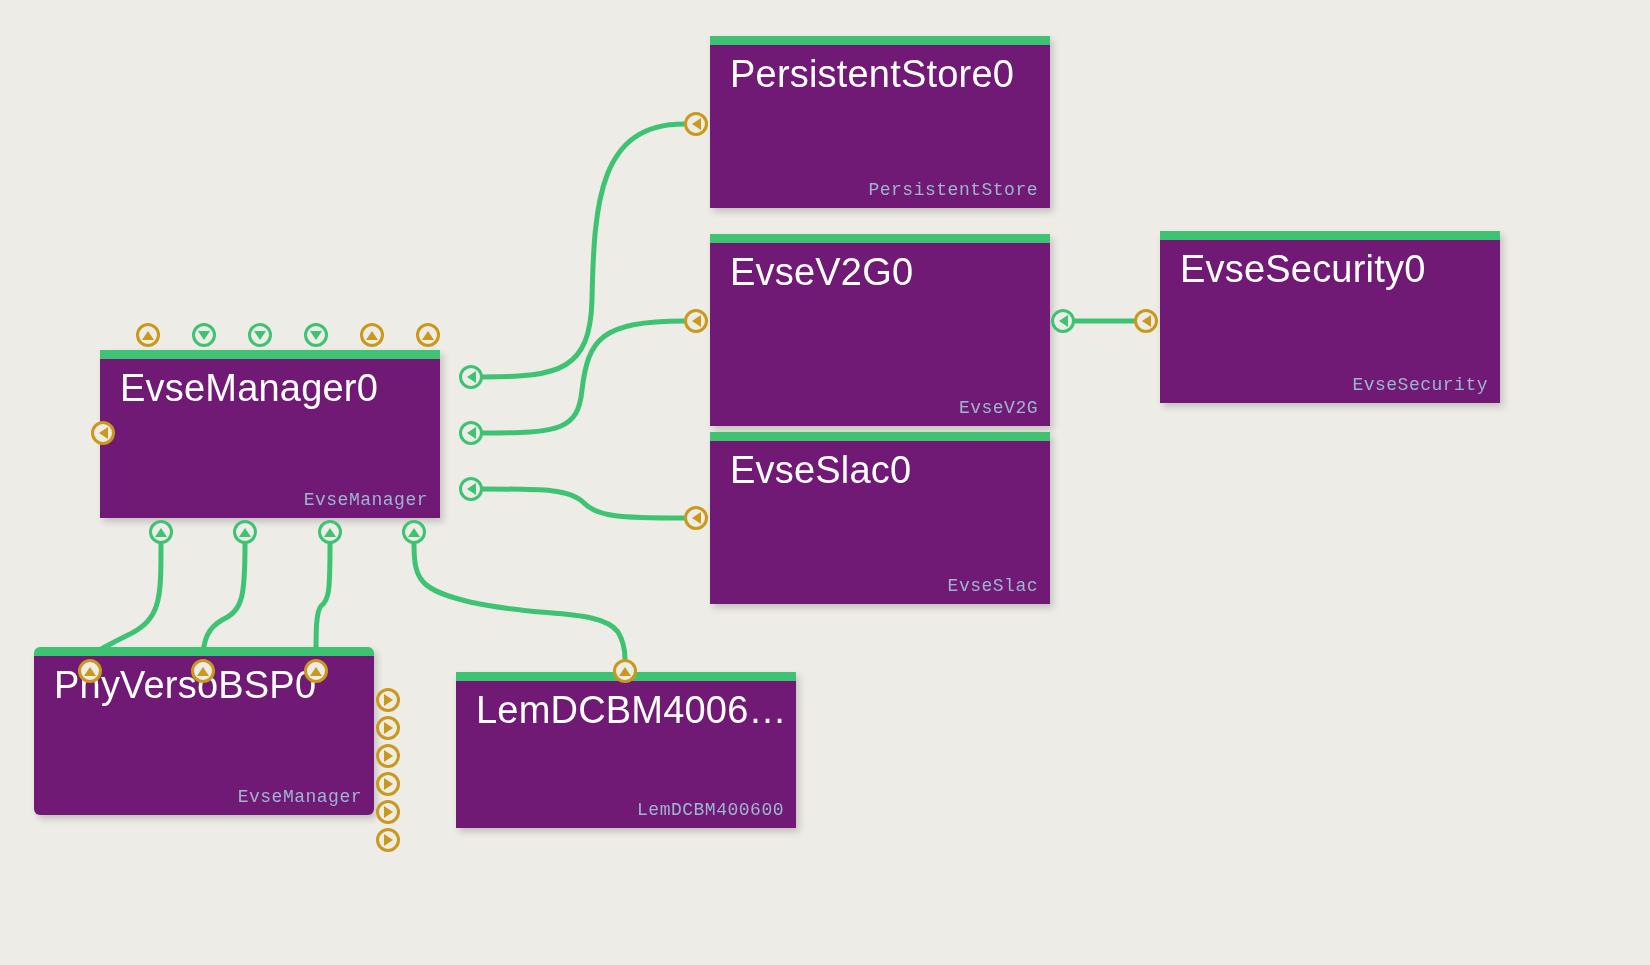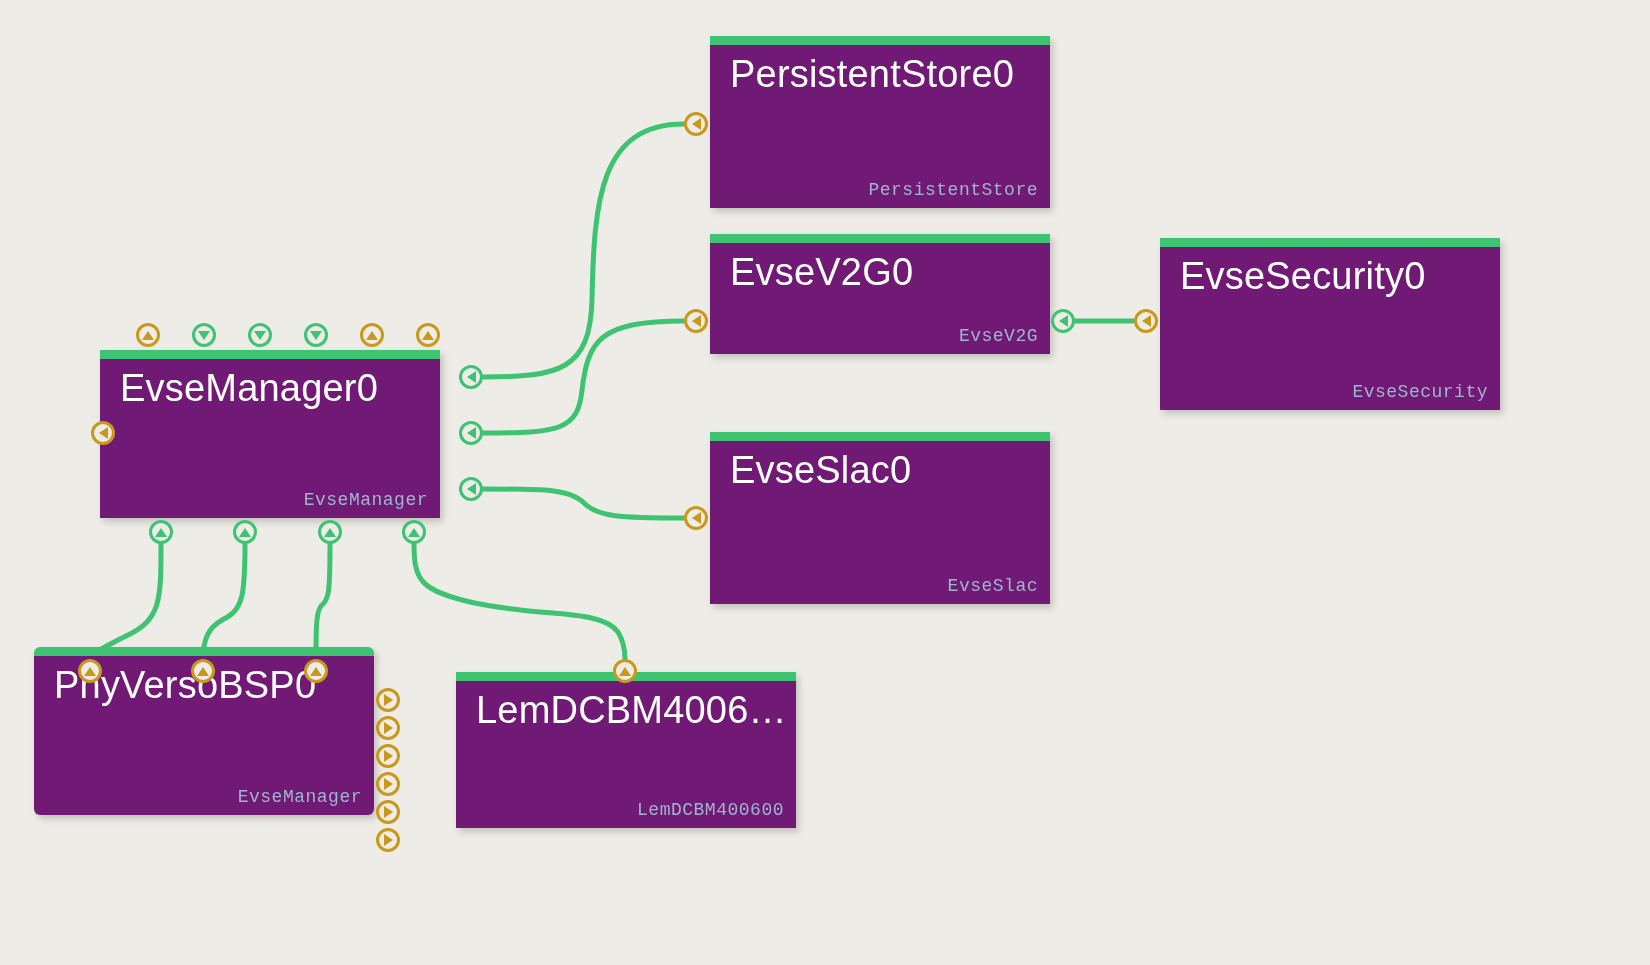--- a/index.html
+++ b/index.html
@@ -120,25 +120,25 @@
 
   <div id="nodes-layer">
       <div class="node" style="left: 100px; top: 350px; width: 340px; height: 168px;">
         <div class="node-title">EvseManager0</div>
         <div class="node-subtitle">EvseManager</div>
       </div>
       <div class="node" style="left: 710px; top: 36px; width: 340px; height: 172px;">
         <div class="node-title">PersistentStore0</div>
         <div class="node-subtitle">PersistentStore</div>
       </div>
-      <div class="node" style="left: 710px; top: 234px; width: 340px; height: 120px;">
+      <div class="node" style="left: 710px; top: 234px; width: 340px; height: 192px;">
         <div class="node-title">EvseV2G0</div>
         <div class="node-subtitle">EvseV2G</div>
       </div>
-      <div class="node" style="left: 1160px; top: 238px; width: 340px; height: 172px;">
+      <div class="node" style="left: 1160px; top: 231px; width: 340px; height: 172px;">
         <div class="node-title">EvseSecurity0</div>
         <div class="node-subtitle">EvseSecurity</div>
       </div>
       <div class="node" style="left: 710px; top: 432px; width: 340px; height: 172px;">
         <div class="node-title">EvseSlac0</div>
         <div class="node-subtitle">EvseSlac</div>
       </div>
       <div class="node" style="left: 34px; top: 647px; width: 340px; height: 168px; border-radius: 6px;">
         <div class="node-title">PhyVersoBSP0</div>
         <div class="node-subtitle">EvseManager</div>

